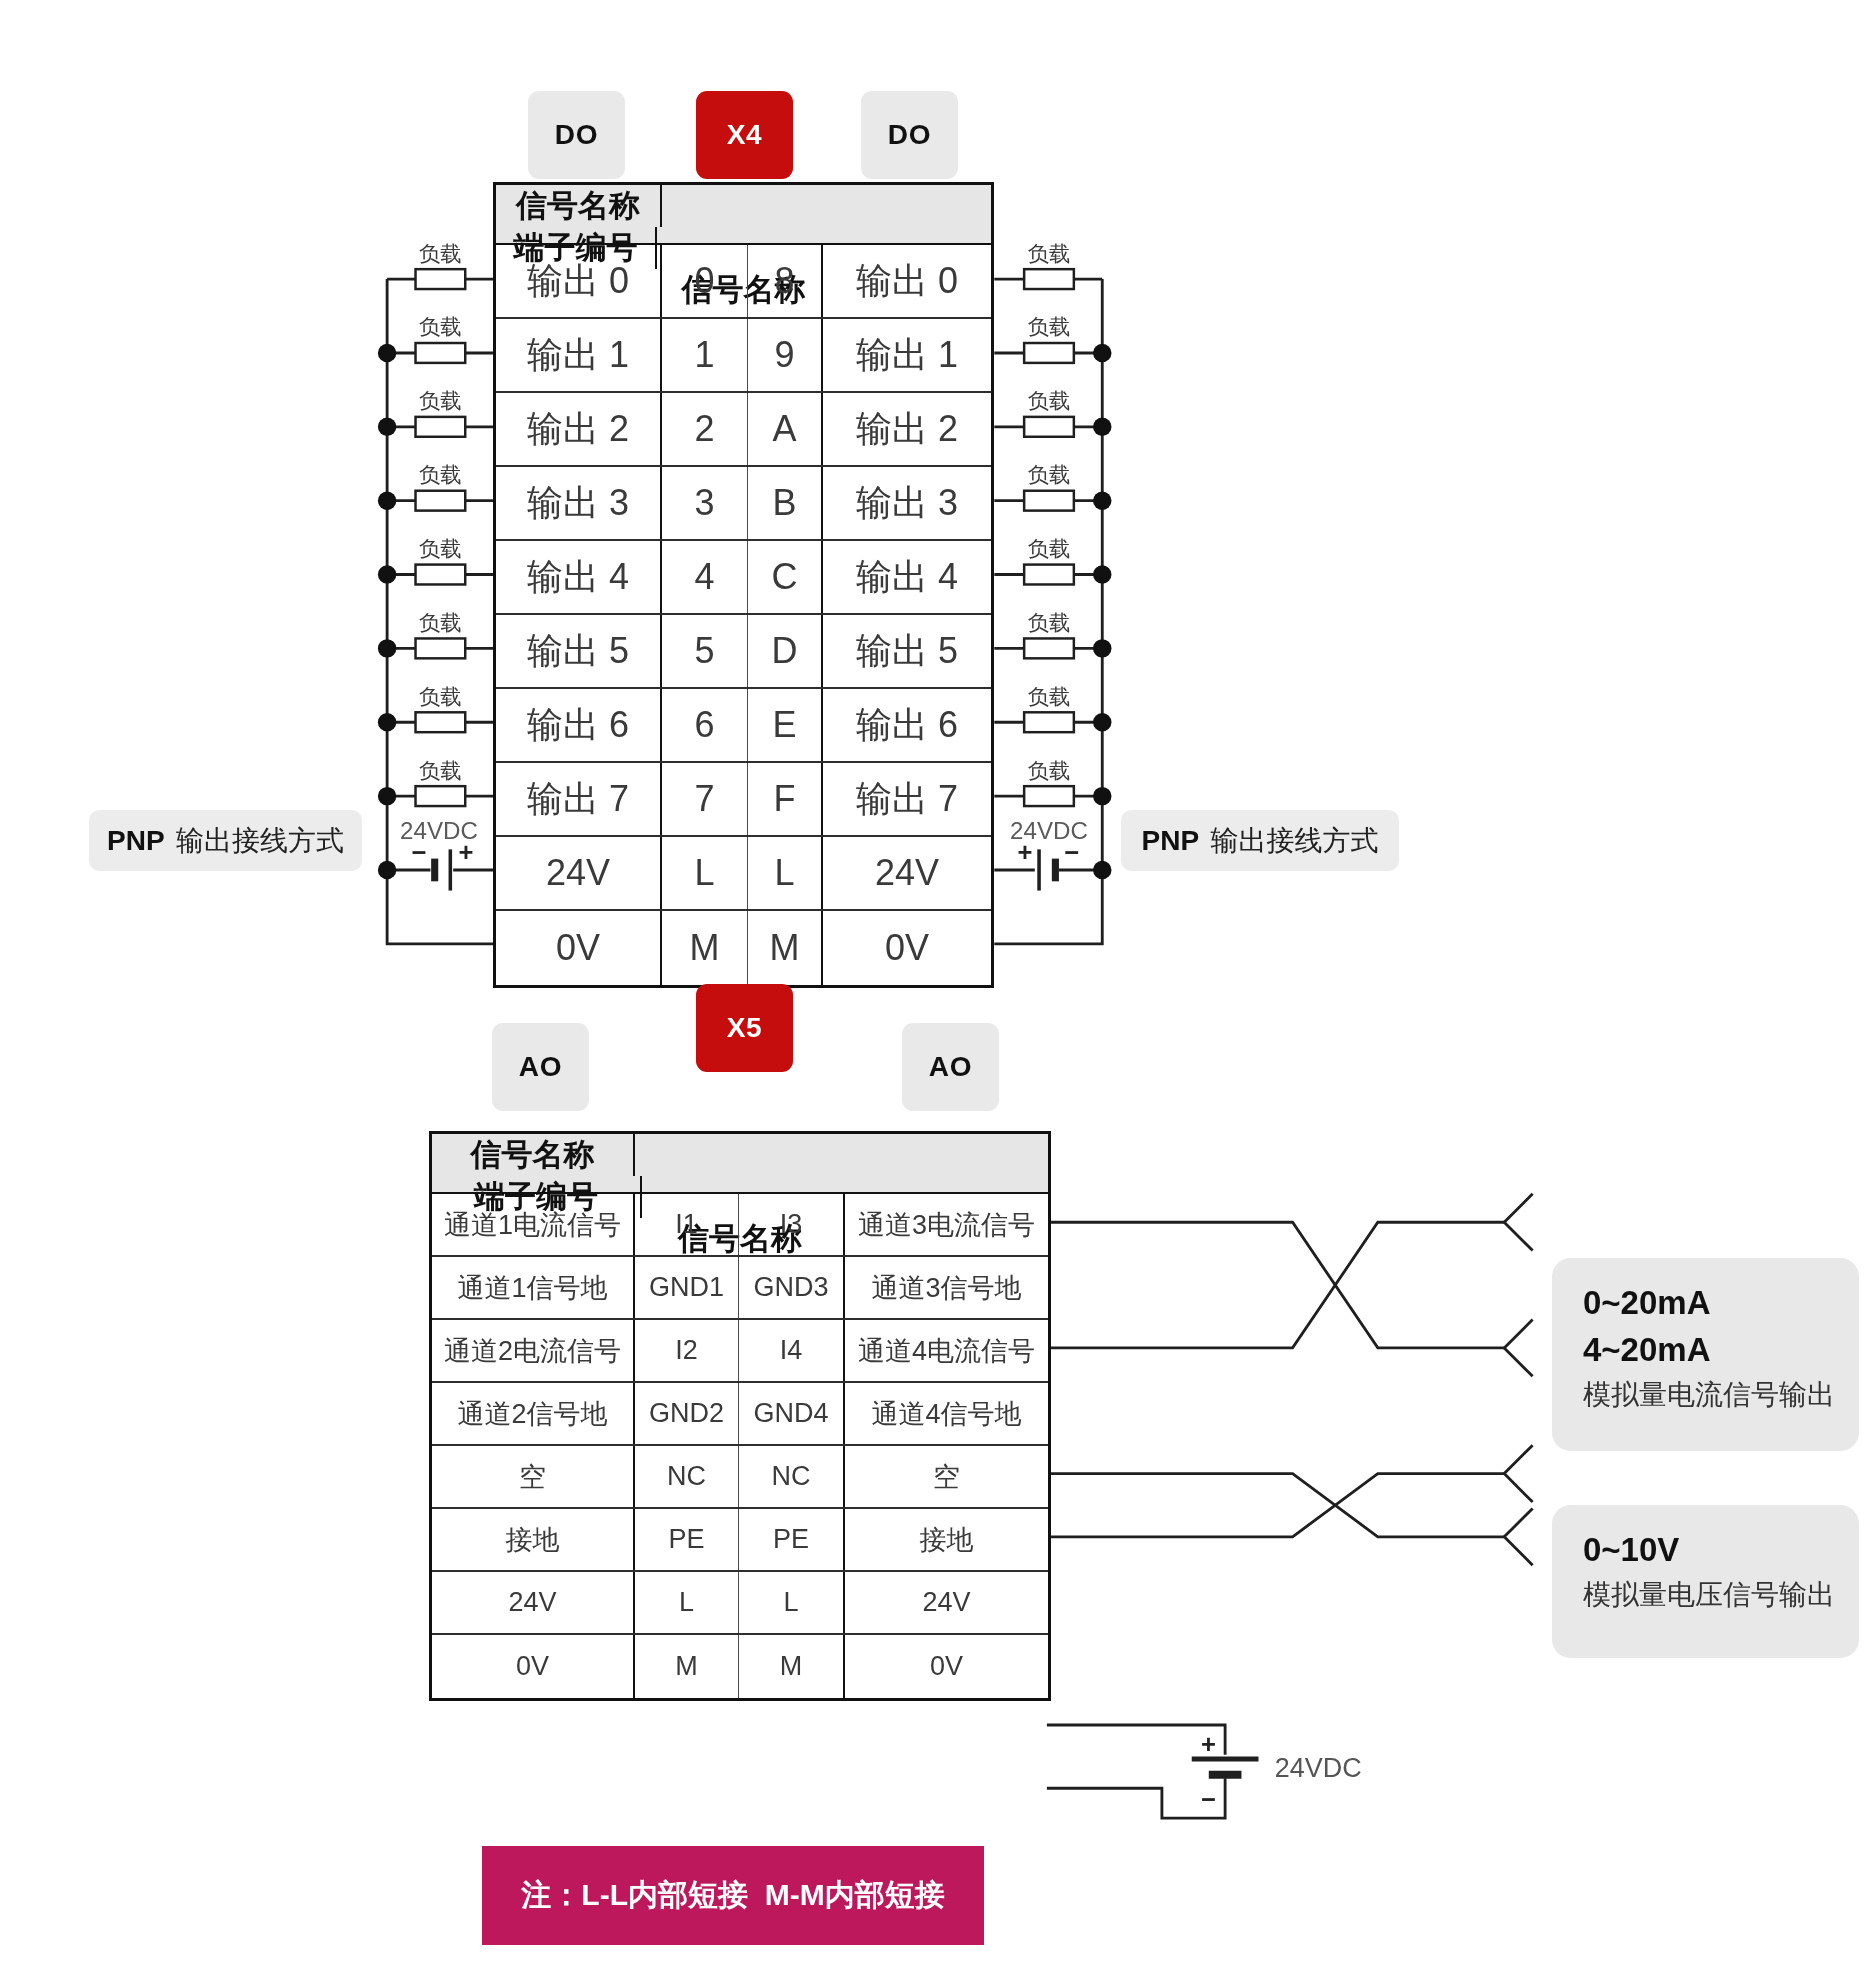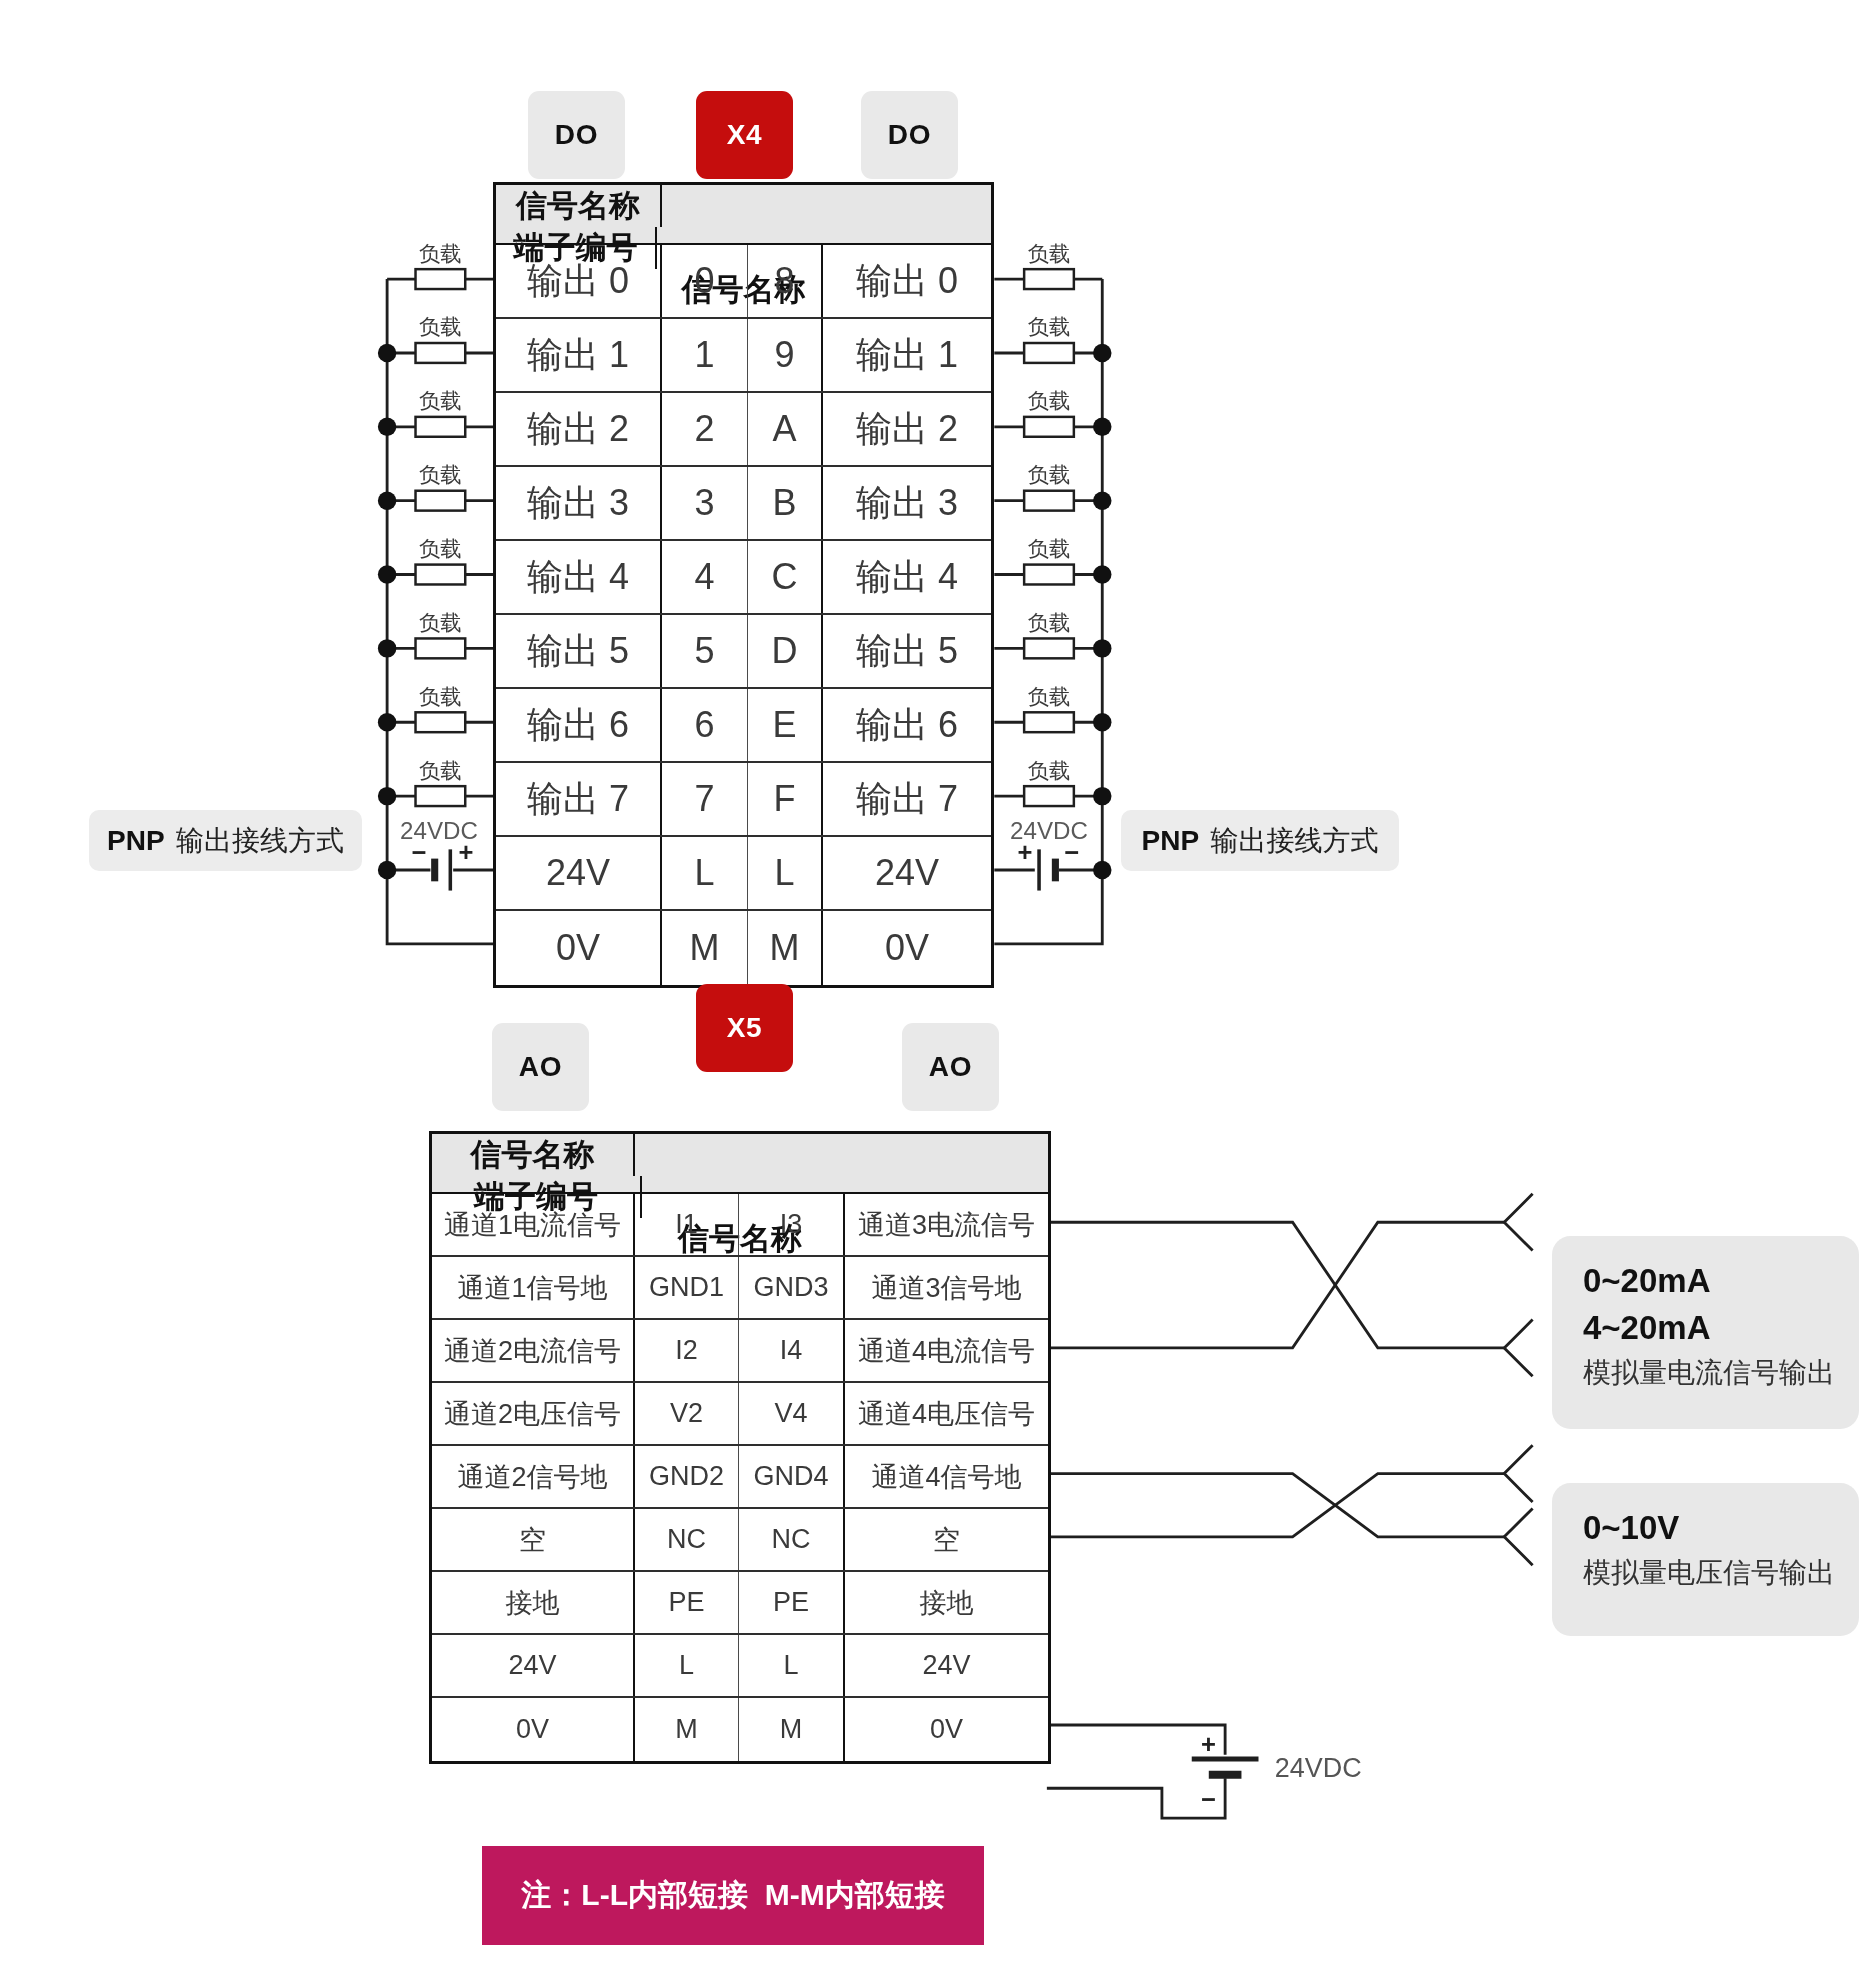--- a/index.html
+++ b/index.html
@@ -77,21 +77,21 @@
     position:absolute; height:61px; background:#ECECEC; border-radius:10px; z-index:2;
     display:flex; align-items:center; justify-content:center; font-size:28px; color:#222;
   }
   .pnplabel .pb { font-weight:900; color:#111; }
   .pnplabel .pr { margin-left:11.4px; }
   #pnp-left  { left:89px;  top:810px; width:273px; }
   #pnp-right { left:1121px; top:810px; width:278px; }
 
   
   .anno { position:absolute; background:#E8E8E8; border-radius:18.5px; z-index:2;
-          padding:21px 14px 0 31px; }
+          padding:21px 14px 0 31px;margin-top:22px; }
   .anno .b { font-size:33px; font-weight:800; color:#111; line-height:47px; }
   .anno .r { font-size:28px; color:#333; line-height:43px; }
   #anno-current { left:1552px; top:1236px; width:307px; height:193px; }
   #anno-voltage { left:1552px; top:1483px; width:307px; height:153px; }
 
   
   #note {
     position:absolute; left:482px; top:1846px; width:502px; height:99px; z-index:2;
     background:#be185d; color:#fff; display:flex; align-items:center; justify-content:center;
     font-size:30px; font-weight:600; white-space:pre;
@@ -312,26 +312,20 @@
           <div class="td c2">GND3</div>
           <div class="td c3">通道3信号地</div>
         </div>
         <div class="trow">
           <div class="td c0">通道2电流信号</div>
           <div class="td c1">I2</div>
           <div class="td c2">I4</div>
           <div class="td c3">通道4电流信号</div>
         </div>
         <div class="trow">
-          <div class="td c0">通道2电压信号</div>
-          <div class="td c1">V2</div>
-          <div class="td c2">V4</div>
-          <div class="td c3">通道4电压信号</div>
-        </div>
-        <div class="trow">
           <div class="td c0">通道2信号地</div>
           <div class="td c1">GND2</div>
           <div class="td c2">GND4</div>
           <div class="td c3">通道4信号地</div>
         </div>
         <div class="trow">
           <div class="td c0">空</div>
           <div class="td c1">NC</div>
           <div class="td c2">NC</div>
           <div class="td c3">空</div>

